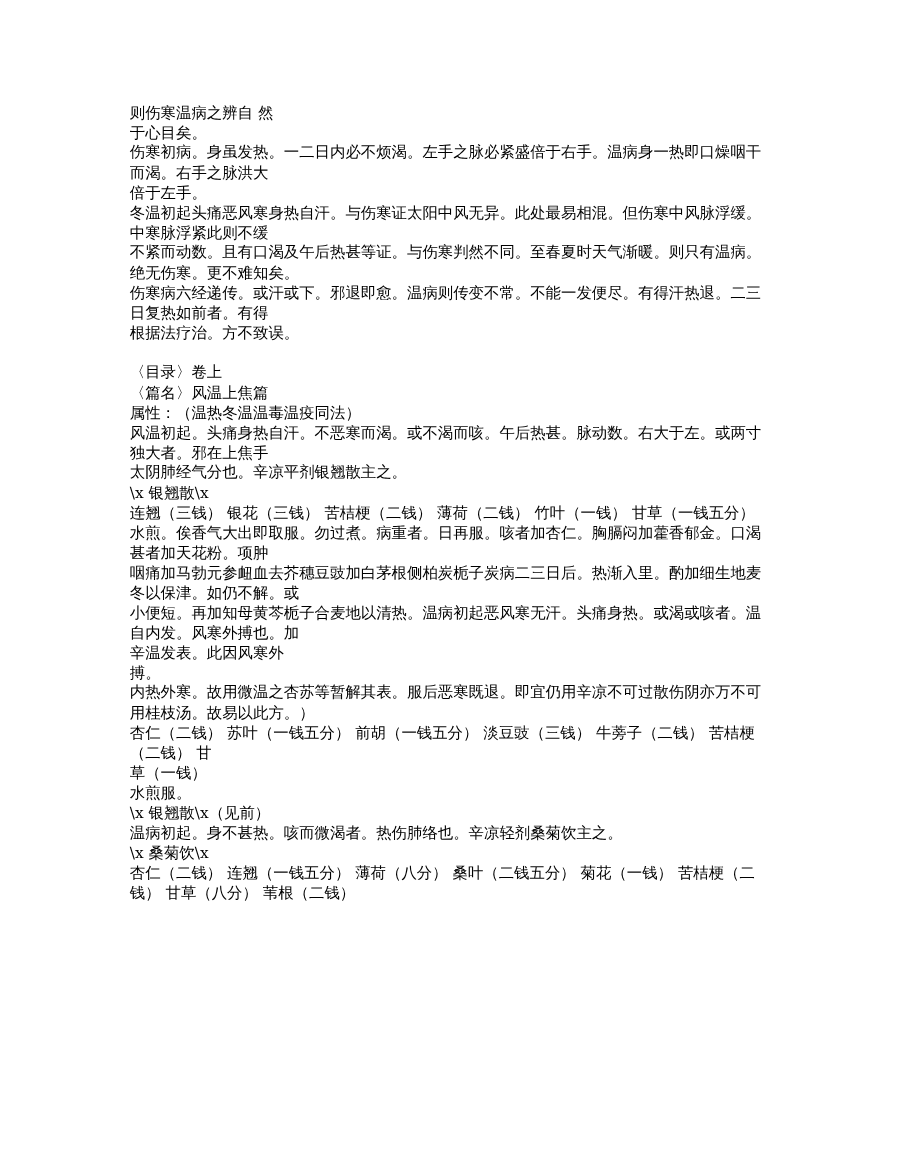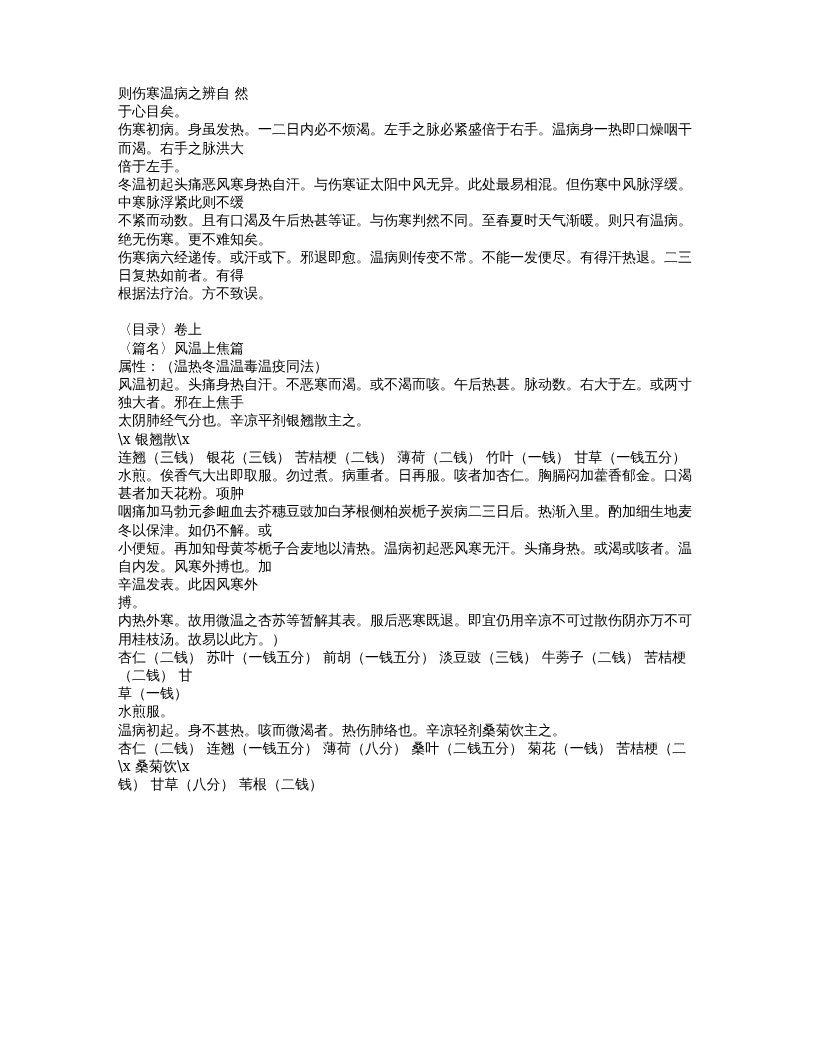--- a/index.html
+++ b/index.html
@@ -11,21 +11,21 @@
       width: 816px;
       height: 1056px;
       position: relative;
       overflow: hidden;
       font-family: "DejaVu Serif", "Liberation Serif", serif;
       color: #000000;
     }
     .page {
       position: absolute;
       left: 118px;
-      top: 84px;
+      top: 94px;
       width: 590px;
       font-size: 14px;
       line-height: 18.2px;
     }
     .line {
       height: 18.2px;
       white-space: pre;
       overflow: visible;
     }
     .blank {
@@ -71,19 +71,20 @@
     <div class="line">小便短。再加知母黄芩栀子合麦地以清热。温病初起恶风寒无汗。头痛身热。或渴或咳者。温</div>
     <div class="line">自内发。风寒外搏也。加</div>
     <div class="line">辛温发表。此因风寒外</div>
     <div class="line">搏。</div>
     <div class="line">内热外寒。故用微温之杏苏等暂解其表。服后恶寒既退。即宜仍用辛凉不可过散伤阴亦万不可</div>
     <div class="line">用桂枝汤。故易以此方。）</div>
     <div class="line">杏仁（二钱） 苏叶（一钱五分） 前胡（一钱五分） 淡豆豉（三钱） 牛蒡子（二钱） 苦桔梗</div>
     <div class="line">（二钱） 甘</div>
     <div class="line">草（一钱）</div>
     <div class="line">水煎服。</div>
+    <div class="line">\x 银翘散\x（见前）</div>
     <div class="line">温病初起。身不甚热。咳而微渴者。热伤肺络也。辛凉轻剂桑菊饮主之。</div>
+    <div class="line">\x 桑菊饮\x</div>
     <div class="line">杏仁（二钱） 连翘（一钱五分） 薄荷（八分） 桑叶（二钱五分） 菊花（一钱） 苦桔梗（二</div>
-    <div class="line">\x 桑菊饮\x</div>
     <div class="line">钱） 甘草（八分） 苇根（二钱）</div>
   </div>
 
 </div>
 
 </body></html>

